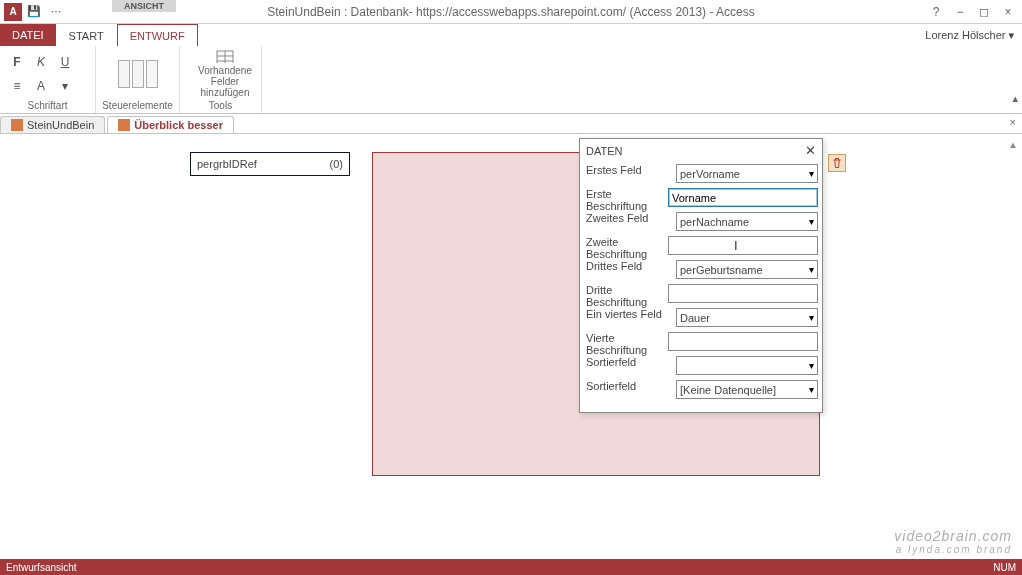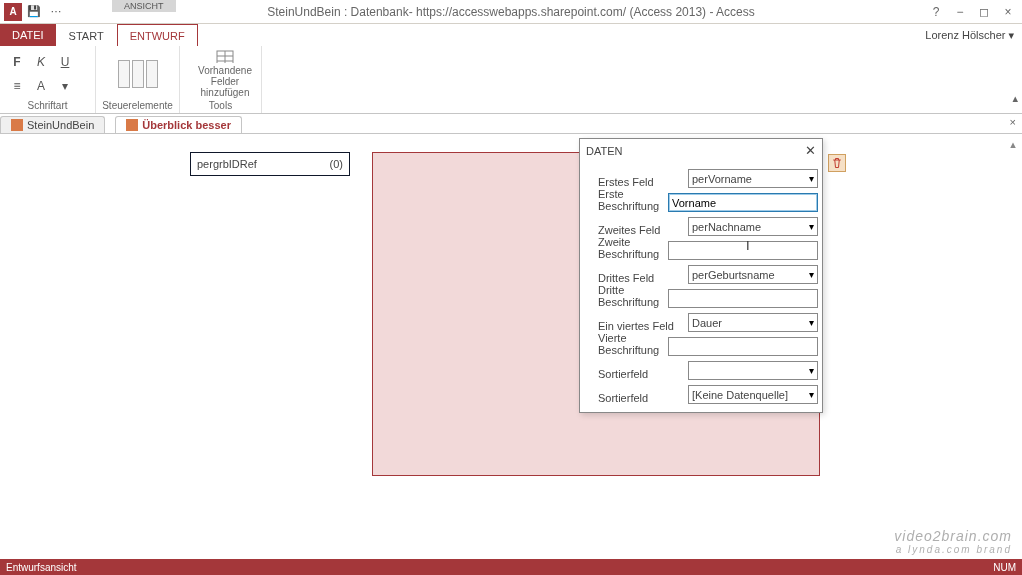--- a/index.html
+++ b/index.html
@@ -29,58 +29,58 @@
   .font-grid { display: grid; grid-template-columns: repeat(3, 22px); gap: 2px; }
   .rbtn { width: 22px; height: 22px; border: 1px solid transparent; display: flex; align-items: center; justify-content: center; cursor: pointer; color: #555; font-size: 12px; }
   .big-btn { width: 60px; height: 48px; display: flex; flex-direction: column; align-items: center; justify-content: center; cursor: pointer; font-size: 10px; color: #666; text-align: center; gap: 2px; }
   .ctrl-icon { display: flex; gap: 2px; }
   .ctrl-box { width: 12px; height: 28px; border: 1px solid #aaa; background: #f5f5f5; }
   .ribbon-collapse { position: absolute; right: 4px; top: 92px; color: #666; cursor: pointer; }
 
   
   .navtabs { height: 20px; border-bottom: 1px solid #c5c5c5; display: flex; align-items: flex-end; position: relative; }
   .navtab { display: flex; align-items: center; gap: 4px; padding: 2px 10px; font-size: 11px; border: 1px solid #c5c5c5; border-bottom: none; background: #f0f0f0; cursor: pointer; border-radius: 3px 3px 0 0; margin-right: 2px; }
-  .navtab.active { background: #fff; color: #a4373a; font-weight: bold; margin-left: 8px; }
+  .navtab.active { background: #fff; color: #a4373a; font-weight: bold; }
   .navtab .tabicon { width: 12px; height: 12px; background: #d97a47; }
   .navtabs .close { position: absolute; right: 6px; top: 2px; color: #666; cursor: pointer; }
 
   
   .workarea { position: absolute; top: 134px; bottom: 16px; left: 0; right: 0; background: #fff; }
   .scroll-up { position: absolute; right: 2px; top: 4px; width: 14px; height: 14px; color: #888; text-align: center; cursor: pointer; }
 
   .field-list { position: absolute; left: 190px; top: 18px; width: 160px; height: 24px; border: 1px solid #0f172a; display: flex; align-items: center; justify-content: space-between; padding: 0 6px; font-size: 11px; color: #444; }
 
   .detail-canvas { position: absolute; left: 372px; top: 18px; width: 448px; height: 324px; background: #f2d9d9; border: 1px solid #a4373a; }
   .canvas-handle { position: absolute; width: 6px; height: 6px; background: #fff; border: 1px solid #a4373a; }
 
   .trash-btn { position: absolute; left: 828px; top: 20px; width: 18px; height: 18px; border: 1px solid #d0a060; background: #f6e0c6; display: flex; align-items: center; justify-content: center; cursor: pointer; }
   .trash-btn svg { width: 12px; height: 12px; stroke: #c0392b; fill: none; stroke-width: 1.3; }
 
   
   .panel { position: absolute; left: 579px; top: 4px; width: 244px; background: #fff; border: 1px solid #888; box-shadow: 2px 2px 6px rgba(0,0,0,.15); }
   .panel-head { display: flex; justify-content: space-between; align-items: center; padding: 4px 6px; font-size: 11px; color: #444; }
   .panel-close { cursor: pointer; font-size: 13px; }
   .panel-body { padding: 2px 4px 8px 4px; }
-  .frow { display: flex; align-items: flex-end; height: 24px; margin-left: 12px; }
+  .frow { display: flex; align-items: flex-start; height: 24px; }
   .flabel { width: 92px; font-size: 11px; color: #444; padding-left: 2px; }
   .finput { flex: 1; height: 19px; border: 1px solid #888; font-size: 11px; padding: 0 3px; background: #fff; }
   .finput.focus { border-color: #2a7ab0; box-shadow: 0 0 0 1px #9ecbe8 inset; }
   .fselect { flex: 1; height: 19px; border: 1px solid #888; font-size: 11px; background: #fff; display: flex; align-items: center; justify-content: space-between; padding: 0 3px; cursor: pointer; }
   .fselect .chev { font-size: 10px; color: #000; }
   .cursor-caret { position: absolute; color: #333; font-size: 13px; pointer-events: none; }
 
   
   .statusbar { position: absolute; bottom: 0; left: 0; right: 0; height: 16px; background: #a4373a; color: #fff; font-size: 10px; display: flex; align-items: center; padding: 0 6px; justify-content: space-between; }
 
   
   .watermark { position: absolute; right: 10px; bottom: 20px; text-align: right; color: rgba(120,120,120,.6); font-size: 14px; font-style: italic; letter-spacing: 1px; pointer-events: none; line-height: 1.1; }
   .watermark .sub { font-size: 10px; letter-spacing: 2px; }
 
   
-  .ctx-badge { position: absolute; left: 112px; top: 0; background: #d6d6d6; color: #555; font-size: 9px; padding: 1px 12px; }
+  .ctx-badge { position: absolute; left: 112px; top: 0; background: #d6d6d6; color: #555; font-size: 9px; padding: 1px 12px; font-weight: bold; }
 </style>
 </head>
 <body>
 
 <div class="titlebar">
   <div class="qat">
     <div class="app-icon">A</div>
     <div class="qat-btn">💾</div>
     <div class="qat-btn">⋯</div>
   </div>

